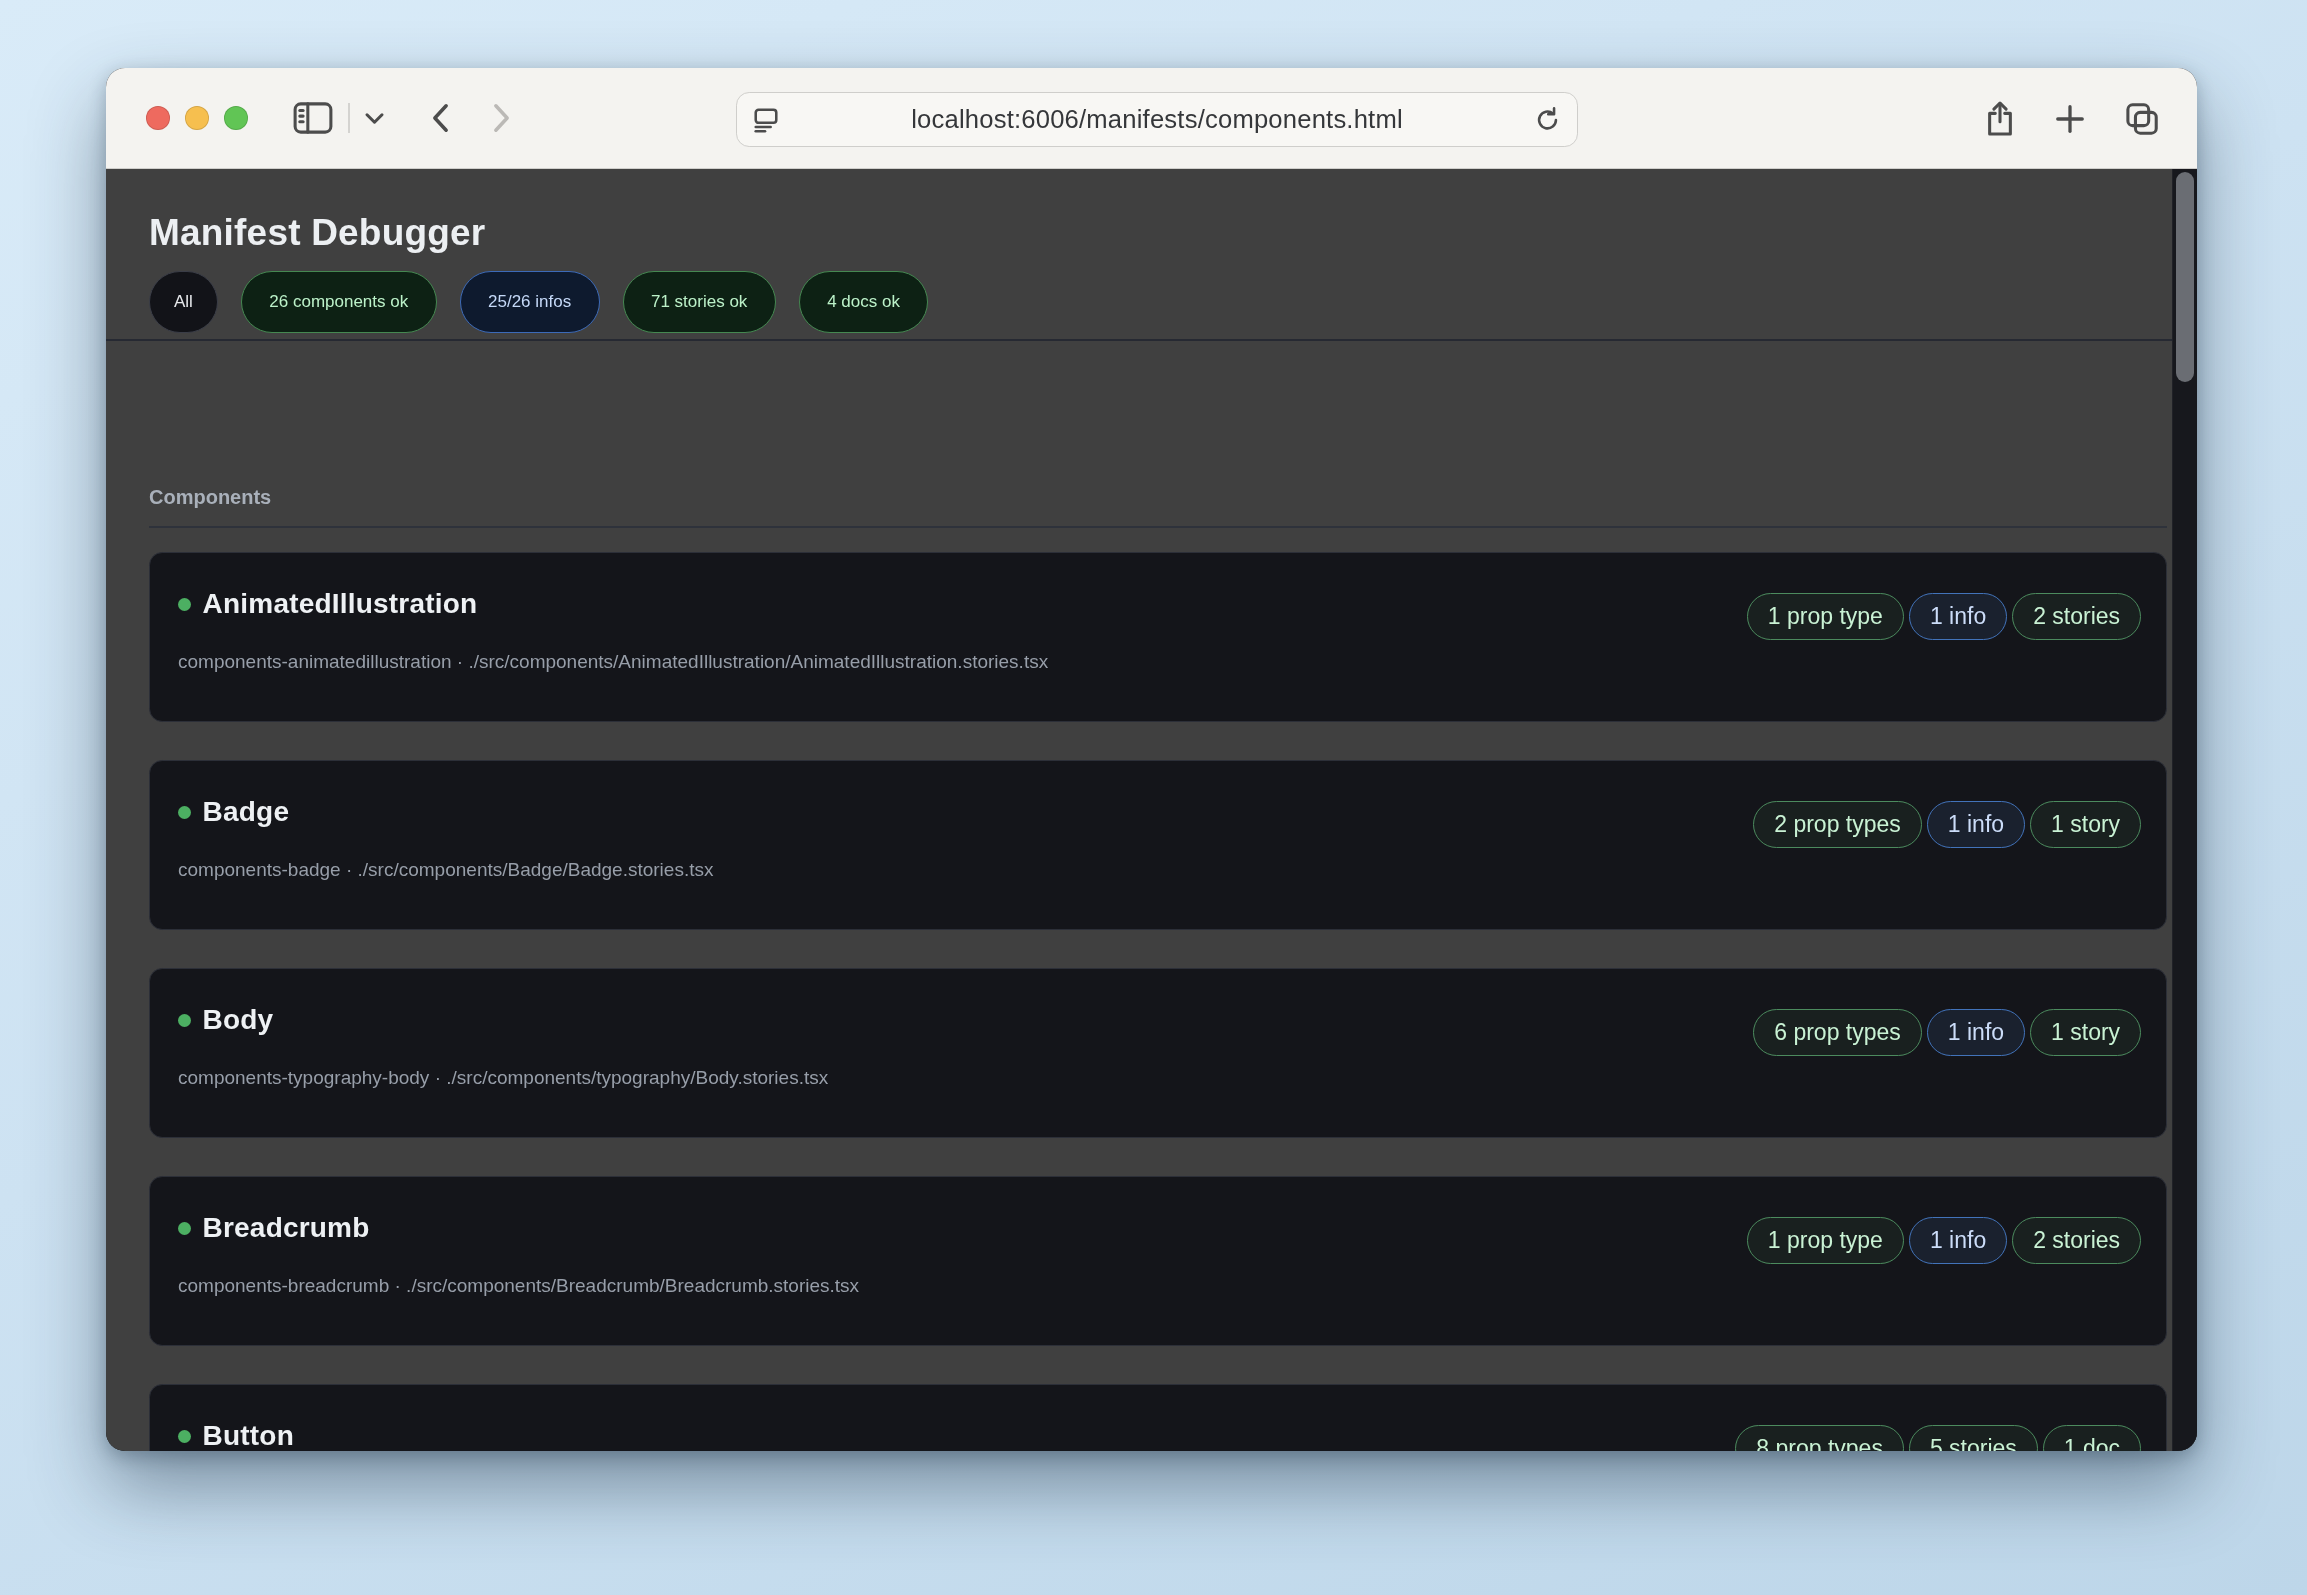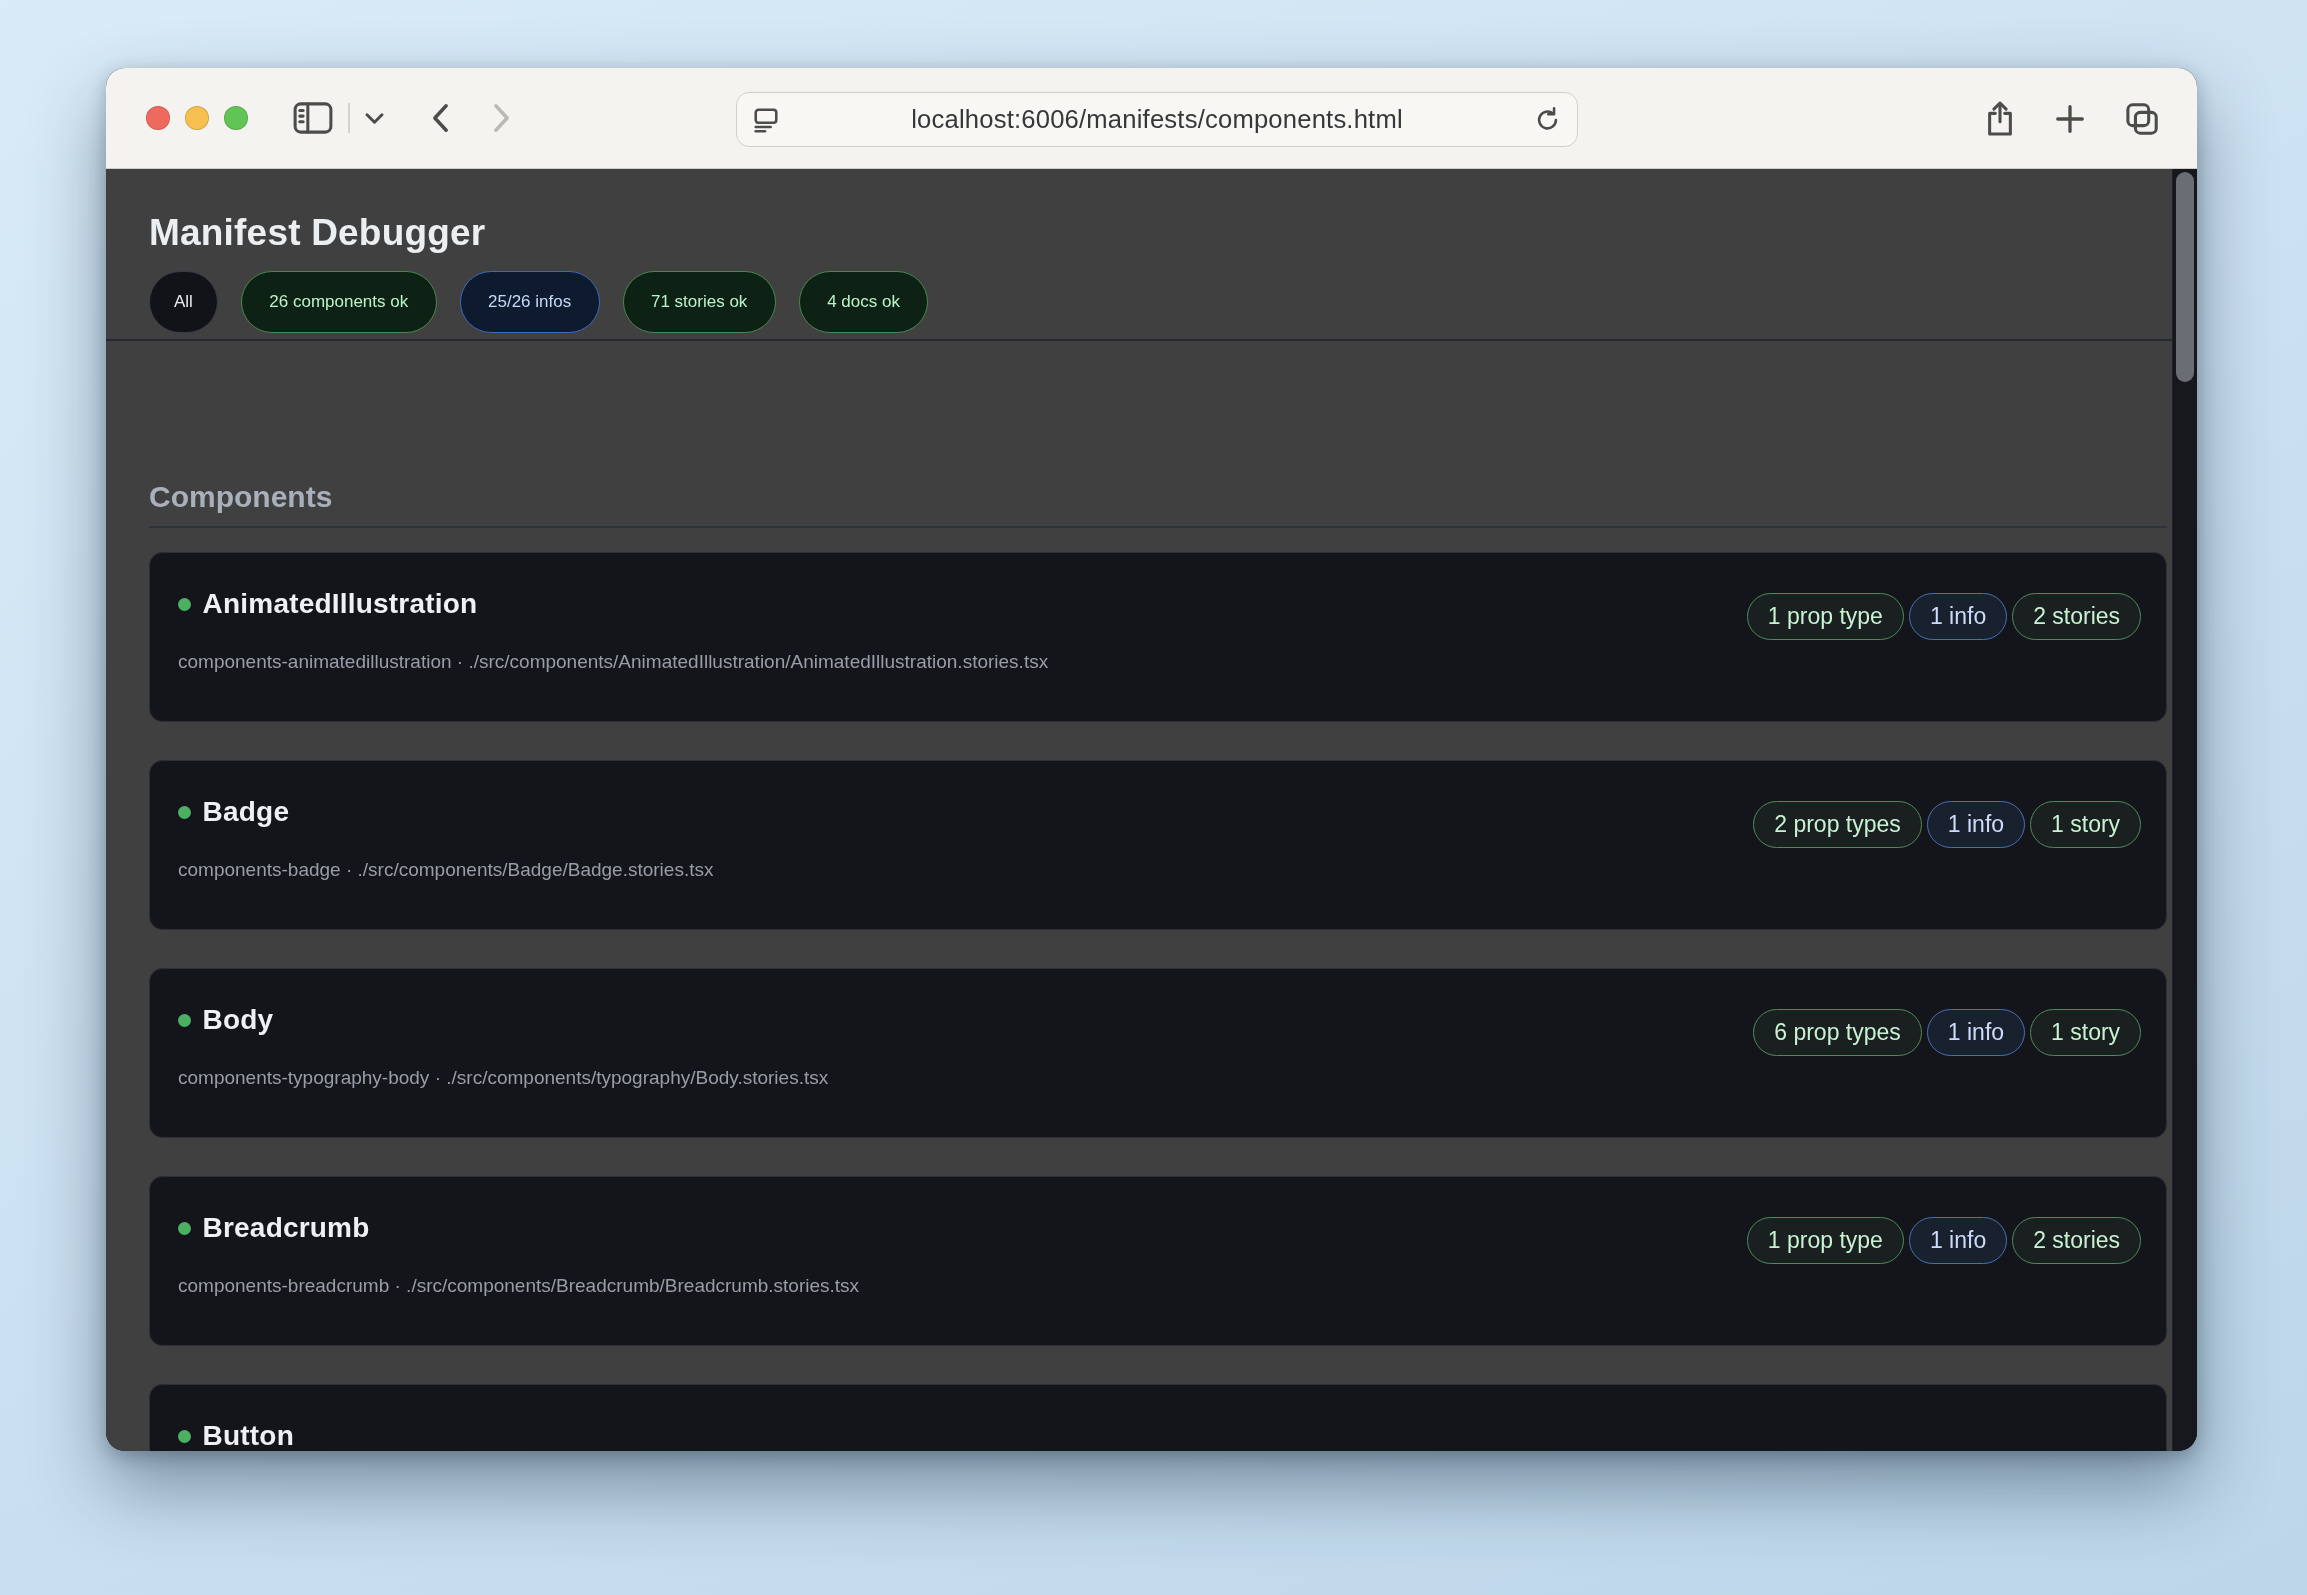--- a/index.html
+++ b/index.html
@@ -59,21 +59,21 @@
   .pill {
     height:62px; display:inline-flex; align-items:center; border-radius:31px;
     padding:0 27.4px; font-size:17px; border:1.9px solid transparent; cursor:default;
   }
   .pill[data-variant="neutral"] { background:#121318; border-color:#3a3d47; color:#e7e9ec; padding:0 24px; }
   .pill[data-variant="green"]   { background:#0d2114; border-color:#458851; color:#bcf2c9; }
   .pill[data-variant="blue"]    { background:#0e1a2e; border-color:#3c6ab8; color:#c5d9f8; }
   .header-divider { height:1.9px; background:#262932; margin-top:5.7px; }
 
   .body-pad { padding:0 5.7px 0 43px; }
-  .section-heading { margin-top:140px; font-size:30px; line-height:32px; font-weight:600; color:#a9b0ba; }
+  .section-heading { margin-top:140px; font-size:20px; line-height:32px; font-weight:600; color:#a9b0ba; }
   .section-divider { margin-top:13.2px; height:1.9px; background:#2e323b; }
 
   .card {
     margin-top:38px; height:170px; border-radius:13.2px; background:#14151a;
     border:1.9px solid #2c2f38; position:relative; padding:34px 28px 0 28px;
   }
   .card.first { margin-top:24.6px; }
   .card-title-row { display:flex; align-items:center; gap:11.4px; }
   .status-dot { width:13.2px; height:13.2px; border-radius:50%; background:#4caf62; flex:none; }
   .card-name { font-size:28px; line-height:34px; font-weight:700; color:#eef1f4; letter-spacing:0.2px; }
@@ -237,20 +237,25 @@
             <span class="cbadge" data-variant="green">2 stories</span>
           </div>
         </div>
 
         <div class="card">
           <div class="card-title-row">
             <span class="status-dot"></span>
             <span class="card-name">Button</span>
           </div>
           <div class="card-meta"></div>
+          <div class="card-badges">
+            <span class="cbadge" data-variant="green">8 prop types</span>
+            <span class="cbadge" data-variant="green">5 stories</span>
+            <span class="cbadge" data-variant="green">1 doc</span>
+          </div>
         </div>
 
       </div>
     </div>
 
     <div class="gutter">
       <div class="thumb"></div>
     </div>
   </div>
 

